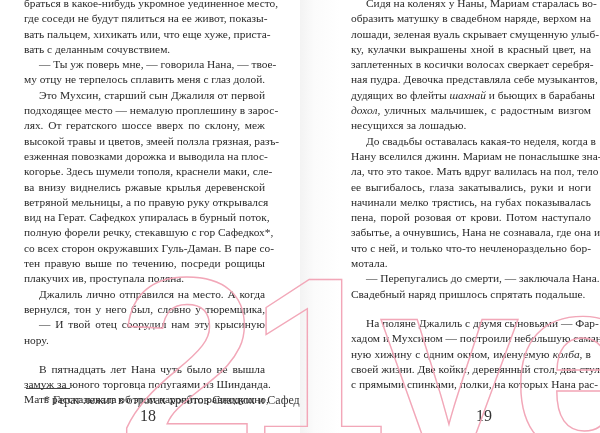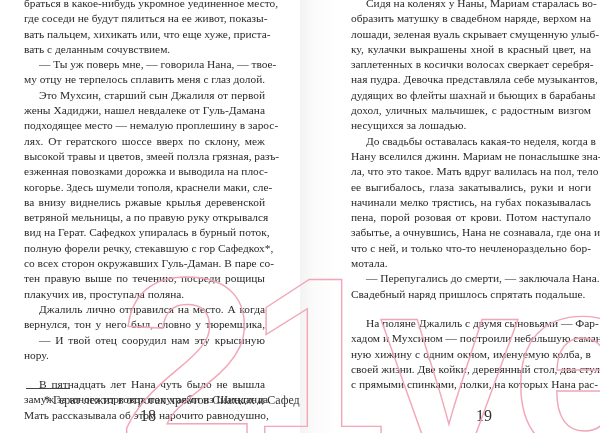--- a/index.html
+++ b/index.html
@@ -15,21 +15,21 @@
     .page-right { left: 300px; width: 300px; background: linear-gradient(to right, #f3f3f3 0px, #fbfbfb 14px, #ffffff 40px); }
     .text-block { position: absolute; font-size: 11.4px; line-height: 15.3px; text-align: justify; }
     .page-left .text-block { left: 24px; width: 241px; top: -4px; }
     .page-right .text-block { left: 51px; width: 240px; top: -4px; }
     p { margin: 0; text-indent: 15px; }
     p.noind { text-indent: 0; }
     p.gap { margin-top: 14px; }
     .line { display: block; text-align: justify; text-align-last: justify; white-space: nowrap; }
     .line.last { text-align-last: left; }
     .line.indent { padding-left: 15px; }
-    .it { }
+    .it { font-style: italic; }
     .footnote-rule { position: absolute; left: 26px; top: 388px; width: 44px; height: 0; border-top: 1px solid #444; }
     .footnote { position: absolute; left: 44px; top: 393px; font-size: 12px; color: #333; white-space: nowrap; }
     .page-number { position: absolute; top: 407px; font-size: 16px; color: #333; }
     .page-left .page-number { left: 140px; }
     .page-right .page-number { left: 476px; left: 176px; }
     .watermark { position: absolute; left: 0; top: 0; width: 600px; height: 433px; pointer-events: none; }
     .watermark text { font-family: "Liberation Sans", "DejaVu Sans", sans-serif; font-weight: bold; fill: none; stroke: #f2a7b8; stroke-width: 1.4; }
   </style>
 </head>
 <body>
@@ -42,21 +42,20 @@
           <span class="line">где соседи не будут пялиться на ее живот, показы-</span>
           <span class="line">вать пальцем, хихикать или, что еще хуже, приста-</span>
           <span class="line last">вать с деланным сочувствием.</span>
         </p>
         <p class="noind">
           <span class="line indent">— Ты уж поверь мне, — говорила Нана, — твое-</span>
           <span class="line last">му отцу не терпелось сплавить меня с глаз долой.</span>
         </p>
         <p class="noind">
           <span class="line indent">Это Мухсин, старший сын Джалиля от первой</span>
-          <span class="line">жены Хадиджи, нашел невдалеке от Гуль-Дамана</span>
           <span class="line">подходящее место — немалую проплешину в зарос-</span>
           <span class="line">лях. От гератского шоссе вверх по склону, меж</span>
           <span class="line">высокой травы и цветов, змеей ползла грязная, разъ-</span>
           <span class="line">езженная повозками дорожка и выводила на плос-</span>
           <span class="line">когорье. Здесь шумели тополя, краснели маки, сле-</span>
           <span class="line">ва внизу виднелись ржавые крылья деревенской</span>
           <span class="line">ветряной мельницы, а по правую руку открывался</span>
           <span class="line">вид на Герат. Сафедкох упиралась в бурный поток,</span>
           <span class="line">полную форели речку, стекавшую с гор Сафедкох*,</span>
           <span class="line">со всех сторон окружавших Гуль-Даман. В паре со-</span>

